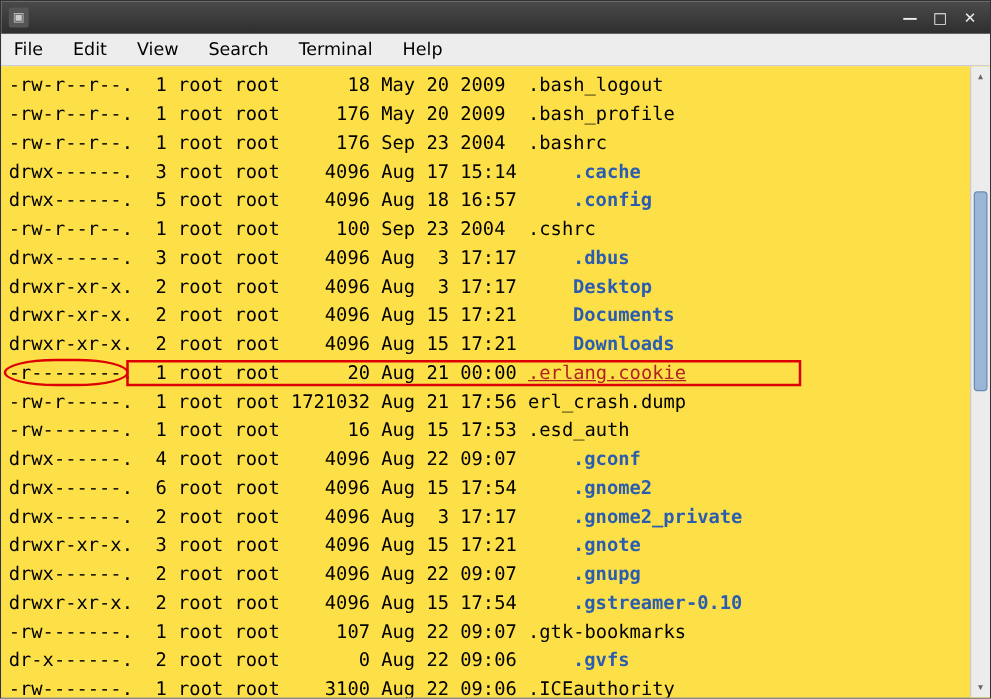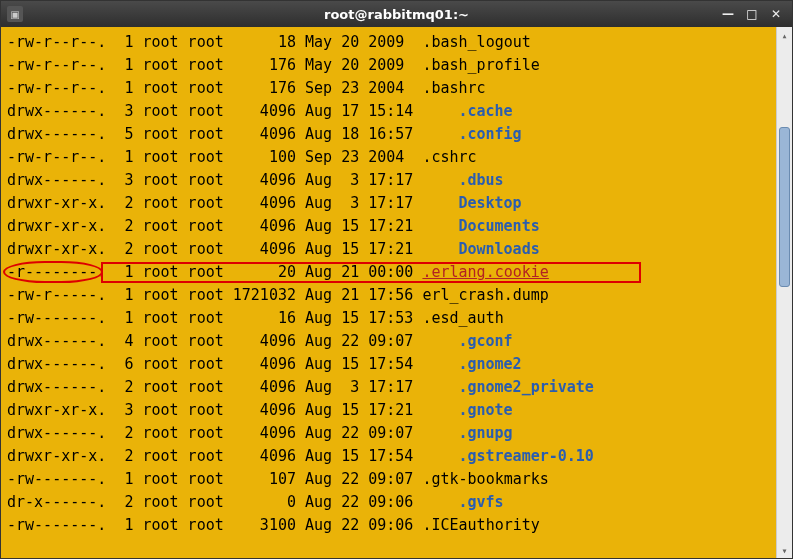--- a/index.html
+++ b/index.html
@@ -63,21 +63,21 @@
       padding: 0 6px;
       gap: 16px;
       font-family: "DejaVu Sans", sans-serif;
       font-size: 14px;
       border-bottom: 1px solid #ccc;
     }
     .menubar .menu-item { cursor: pointer; padding: 2px 4px; }
     .terminal-wrapper {
       flex: 1;
       display: flex;
-      background: #eab308;
+      background: #fde047;
       overflow: hidden;
     }
     .terminal {
       flex: 1;
       padding: 4px 6px;
       white-space: pre;
       font-family: "DejaVu Sans Mono", "Liberation Mono", monospace;
       font-size: 15px;
       line-height: 23px;
       color: #000;
@@ -127,28 +127,35 @@
       width: 100px;
       height: 22px;
     }
   </style>
 </head>
 <body>
 
 <div class="window">
   <div class="titlebar">
     <span class="app-icon">▣</span>
-    <span class="title-text">root@rabbitmq01:~</span>
     <div class="window-controls">
       <span class="wbtn">—</span>
       <span class="wbtn">□</span>
       <span class="wbtn">✕</span>
     </div>
   </div>
 
+  <div class="menubar">
+    <span class="menu-item">File</span>
+    <span class="menu-item">Edit</span>
+    <span class="menu-item">View</span>
+    <span class="menu-item">Search</span>
+    <span class="menu-item">Terminal</span>
+    <span class="menu-item">Help</span>
+  </div>
 
   <div class="terminal-wrapper">
     <div class="terminal" id="terminal"><div class="row"><span class="perm">-rw-r--r--.  1 root root      18 May 20 2009  </span><span class="">.bash_logout</span></div><div class="row"><span class="perm">-rw-r--r--.  1 root root     176 May 20 2009  </span><span class="">.bash_profile</span></div><div class="row"><span class="perm">-rw-r--r--.  1 root root     176 Sep 23 2004  </span><span class="">.bashrc</span></div><div class="row"><span class="perm">drwx------.  3 root root    4096 Aug 17 15:14 </span><span class="dir">.cache</span></div><div class="row"><span class="perm">drwx------.  5 root root    4096 Aug 18 16:57 </span><span class="dir">.config</span></div><div class="row"><span class="perm">-rw-r--r--.  1 root root     100 Sep 23 2004  </span><span class="">.cshrc</span></div><div class="row"><span class="perm">drwx------.  3 root root    4096 Aug  3 17:17 </span><span class="dir">.dbus</span></div><div class="row"><span class="perm">drwxr-xr-x.  2 root root    4096 Aug  3 17:17 </span><span class="dir">Desktop</span></div><div class="row"><span class="perm">drwxr-xr-x.  2 root root    4096 Aug 15 17:21 </span><span class="dir">Documents</span></div><div class="row"><span class="perm">drwxr-xr-x.  2 root root    4096 Aug 15 17:21 </span><span class="dir">Downloads</span></div><div class="row"><span class="perm">-r--------.  1 root root      20 Aug 21 00:00 </span><span class="special">.erlang.cookie</span></div><div class="row"><span class="perm">-rw-r-----.  1 root root 1721032 Aug 21 17:56 </span><span class="">erl_crash.dump</span></div><div class="row"><span class="perm">-rw-------.  1 root root      16 Aug 15 17:53 </span><span class="">.esd_auth</span></div><div class="row"><span class="perm">drwx------.  4 root root    4096 Aug 22 09:07 </span><span class="dir">.gconf</span></div><div class="row"><span class="perm">drwx------.  6 root root    4096 Aug 15 17:54 </span><span class="dir">.gnome2</span></div><div class="row"><span class="perm">drwx------.  2 root root    4096 Aug  3 17:17 </span><span class="dir">.gnome2_private</span></div><div class="row"><span class="perm">drwxr-xr-x.  3 root root    4096 Aug 15 17:21 </span><span class="dir">.gnote</span></div><div class="row"><span class="perm">drwx------.  2 root root    4096 Aug 22 09:07 </span><span class="dir">.gnupg</span></div><div class="row"><span class="perm">drwxr-xr-x.  2 root root    4096 Aug 15 17:54 </span><span class="dir">.gstreamer-0.10</span></div><div class="row"><span class="perm">-rw-------.  1 root root     107 Aug 22 09:07 </span><span class="">.gtk-bookmarks</span></div><div class="row"><span class="perm">dr-x------.  2 root root       0 Aug 22 09:06 </span><span class="dir">.gvfs</span></div><div class="row"><span class="perm">-rw-------.  1 root root    3100 Aug 22 09:06 </span><span class="">.ICEauthority</span></div><div class="highlight-perm" style="left: 2px; top: 234px;"></div><div class="highlight-box" style="left: 100px; top: 235px; width: 540px; height: 21px;"></div></div>
     <div class="scrollbar">
       <div class="arrow up">▴</div>
       <div class="thumb"></div>
       <div class="arrow down">▾</div>
     </div>
   </div>
 </div>

